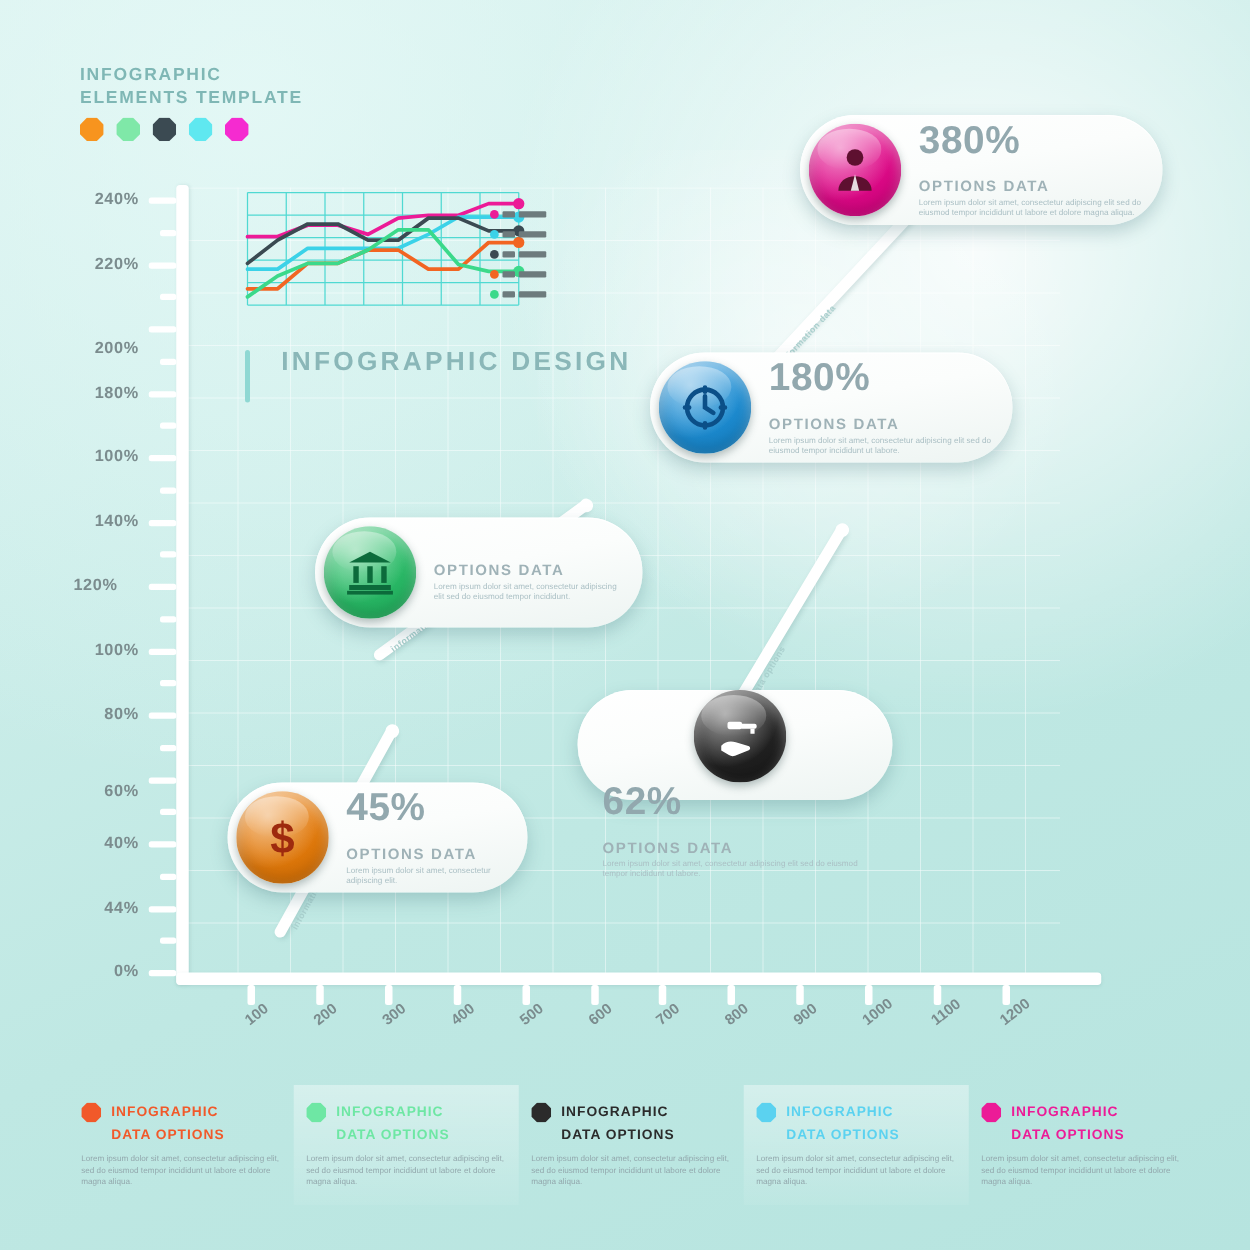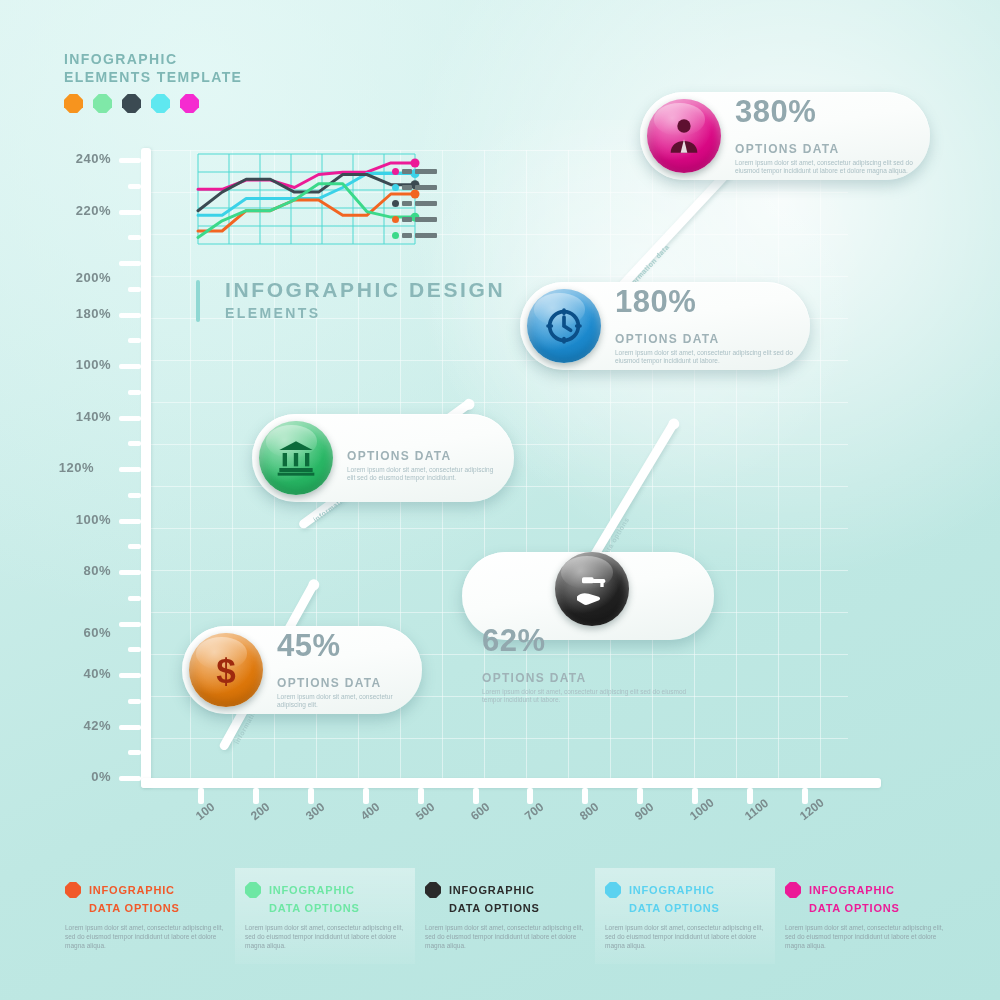--- a/index.html
+++ b/index.html
@@ -120,21 +120,21 @@
       </div>
   </div>
 
   <div id="yaxis"></div>
   <div id="xaxis"></div>
   <div id="yticks">
       <div class="ytick major" style="top: 776px;"></div>
       <div class="ylabel" style="top: 769px; left: 55px;">0%</div>
       <div class="ytick minor" style="top: 750.25px;"></div>
       <div class="ytick major" style="top: 724.5px;"></div>
-      <div class="ylabel" style="top: 717.5px; left: 55px;">42%</div>
+      <div class="ylabel" style="top: 717.5px; left: 55px;">44%</div>
       <div class="ytick minor" style="top: 698.75px;"></div>
       <div class="ytick major" style="top: 673px;"></div>
       <div class="ylabel" style="top: 666px; left: 55px;">40%</div>
       <div class="ytick minor" style="top: 647.25px;"></div>
       <div class="ytick major" style="top: 621.5px;"></div>
       <div class="ylabel" style="top: 625px; left: 55px;">60%</div>
       <div class="ytick minor" style="top: 595.75px;"></div>
       <div class="ytick major" style="top: 570px;"></div>
       <div class="ylabel" style="top: 563px; left: 55px;">80%</div>
       <div class="ytick minor" style="top: 544.25px;"></div>
@@ -239,21 +239,20 @@
       <div class="mleg">
         <span class="dot" style="background: rgb(59, 217, 138);"></span>
         <span class="bar a"></span>
         <span class="bar b"></span>
       </div>
     </div>
 
   <div id="designTitle">
     <div class="bar"></div>
     <div class="t1">INFOGRAPHIC DESIGN</div>
-    <div class="t2">ELEMENTS</div>
   </div>
 
   <div id="connectors">
       <div class="conn" style="left: 222px; top: 745px; width: 190px; height: 9px; transform: rotate(-61deg);"></div>
       <div class="conn-label" style="left: 236px; top: 740px; transform: rotate(-61deg);">information data</div>
       <div class="conn" style="left: 300px; top: 522px; width: 210px; height: 9px; transform: rotate(-36deg);"></div>
       <div class="conn-label" style="left: 314px; top: 517px; transform: rotate(-36deg);">information data options</div>
       <div class="conn" style="left: 566px; top: 598px; width: 210px; height: 9px; transform: rotate(-59deg);"></div>
       <div class="conn-label" style="left: 580px; top: 593px; transform: rotate(-59deg);">information data options</div>
       <div class="conn" style="left: 612px; top: 292px; width: 215px; height: 9px; transform: rotate(-47deg);"></div>

